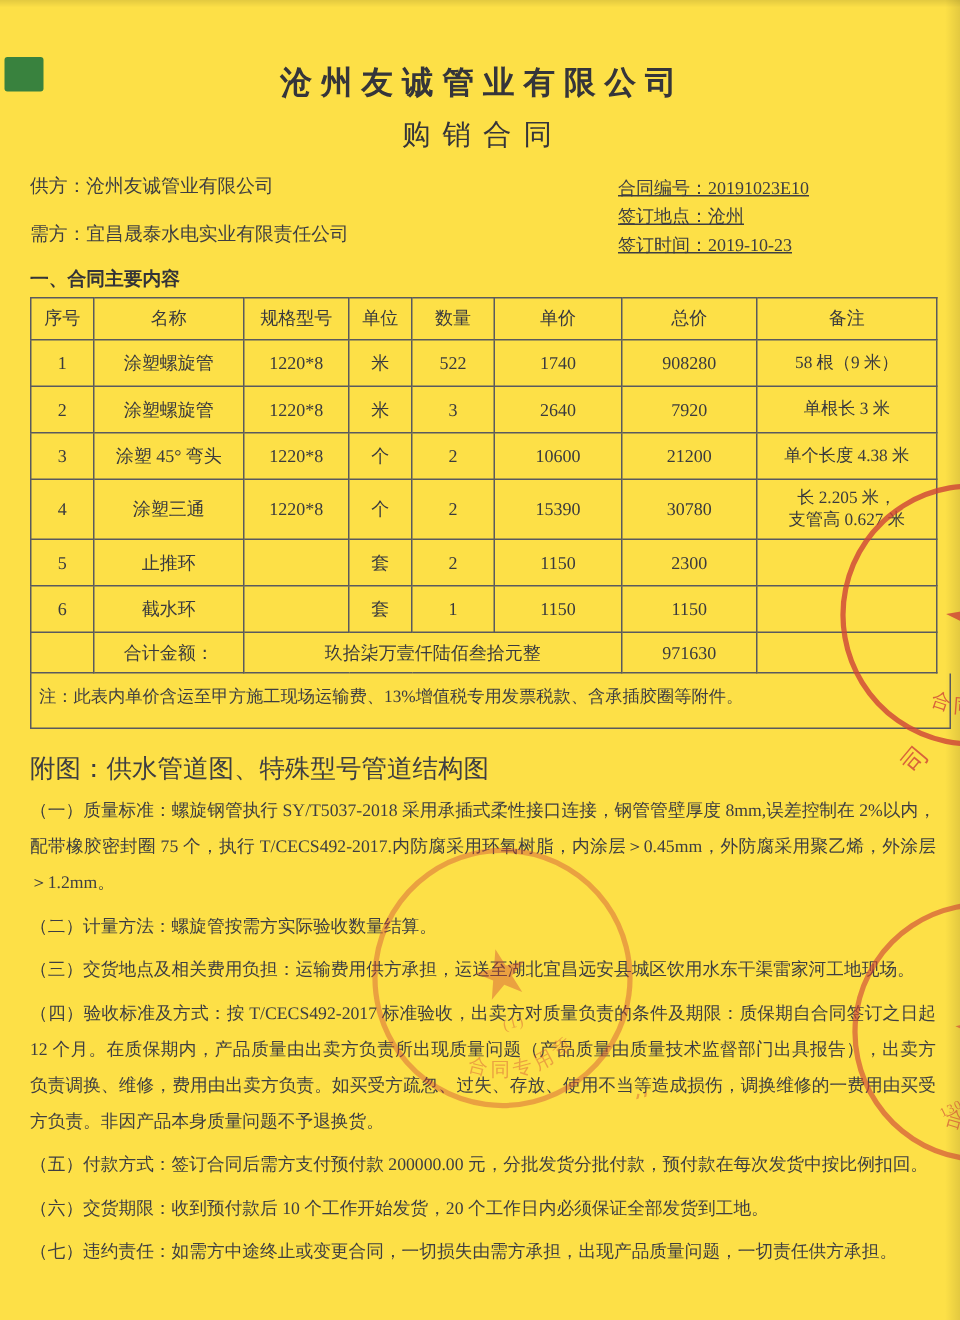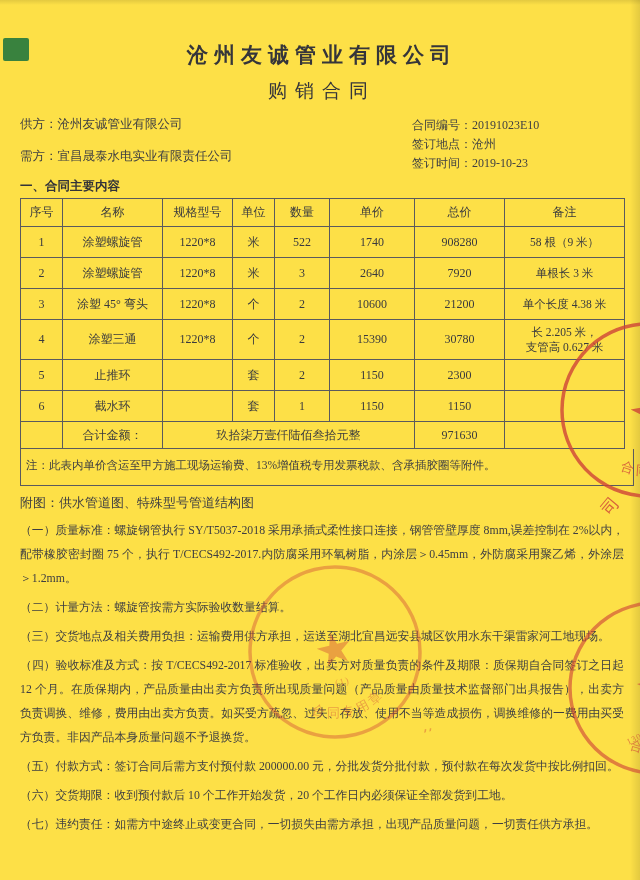--- a/index.html
+++ b/index.html
@@ -22,41 +22,41 @@
   .title{margin:0;text-align:center;font-size:21px;line-height:30px;
     letter-spacing:6px;font-weight:600;color:#35353a;}
   .subtitle{margin:8px 0 0 0;text-align:center;font-size:19px;line-height:26px;
     letter-spacing:8px;font-weight:400;color:#35353a;}
 
   .meta{display:flex;margin-top:12px;font-size:12.5px;}
   .meta-left{flex:1;}
   .meta-left .line{line-height:17px;}
   .meta-left .line + .line{margin-top:15px;}
   .meta-right{width:212px;font-size:12px;}
-  .meta-right .line{line-height:19px;}
+  .meta-right .line{line-height:19px;text-decoration:underline;}
 
   .sec-title{margin-top:4px;font-size:12.5px;font-weight:600;color:#333338;line-height:19px;}
 
   table.main{border-collapse:collapse;table-layout:fixed;width:604px;
     font-size:12px;color:#3a3a3e;margin-top:2px;}
   table.main th, table.main td{
     border:1px solid #5a5a5e;text-align:center;vertical-align:middle;
     font-weight:normal;padding:1px 2px;overflow:hidden;}
   tr.hdr{height:28px;}
   tr.r{height:31px;}
   tr.r-tall{height:40px;}
   tr.r-total{height:27px;}
   td.remark{white-space:pre-line;line-height:1.25;font-size:11.5px;}
 
   .note-box{border:1px solid #5a5a5e;border-top:none;width:602px;height:34px;
     font-size:11.5px;line-height:16px;padding:8px 5px 0 5px;box-sizing:content-box;
     margin-top:0;}
   .note-box{height:28px;}
 
-  .attachment{margin-top:8px;font-size:13px;line-height:17px;}
+  .attachment{margin-top:18px;font-size:17px;line-height:17px;}
   .sec2{margin-top:10px;}
 
   .clauses{margin-top:7px;font-size:11.8px;text-align:justify;color:#3e3e42;}
   .clauses p{margin:0 0 5px 0;line-height:24px;}
 
   
   svg.stamp{position:absolute;pointer-events:none;}
   .stamp-ring{fill:none;stroke:#cf4438;stroke-width:3.5px;}
   .stamp text{fill:#cf4438;font-family:"Liberation Serif","DejaVu Serif",serif;}
   .ring-a{font-size:17px;letter-spacing:10px;}

